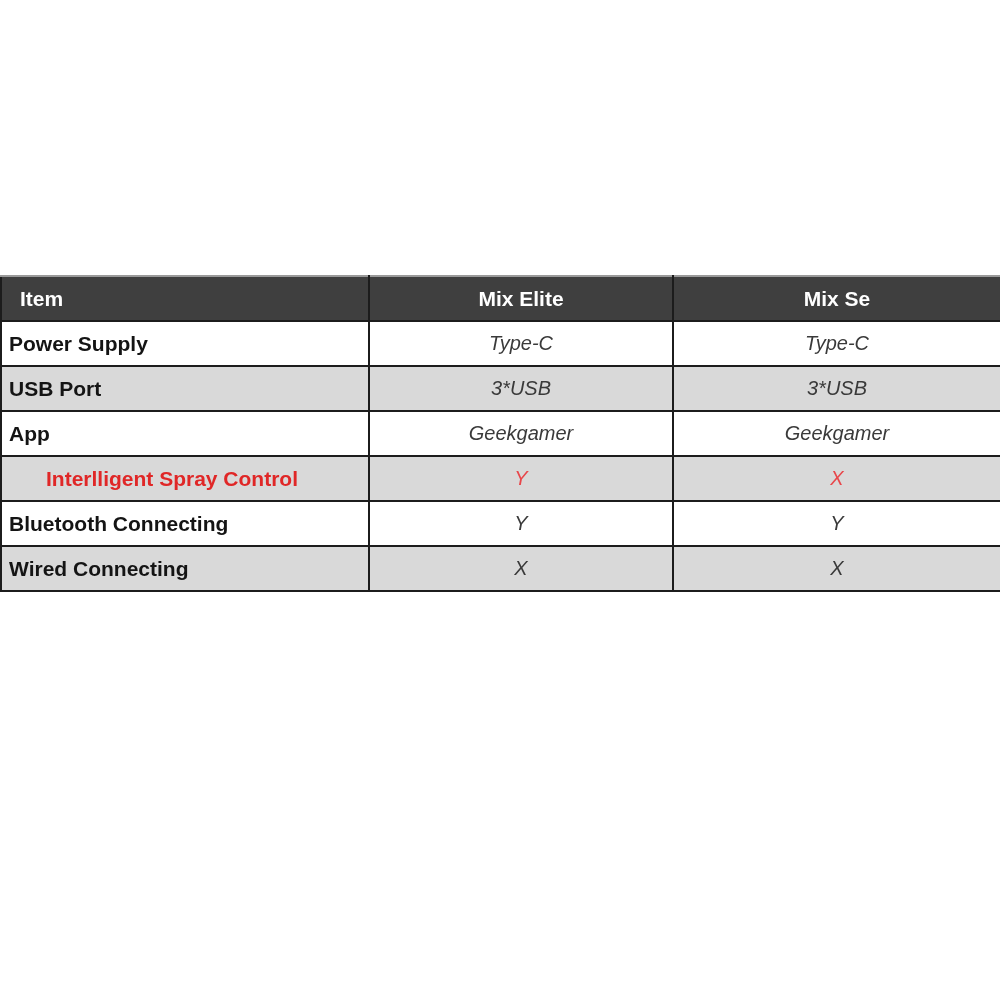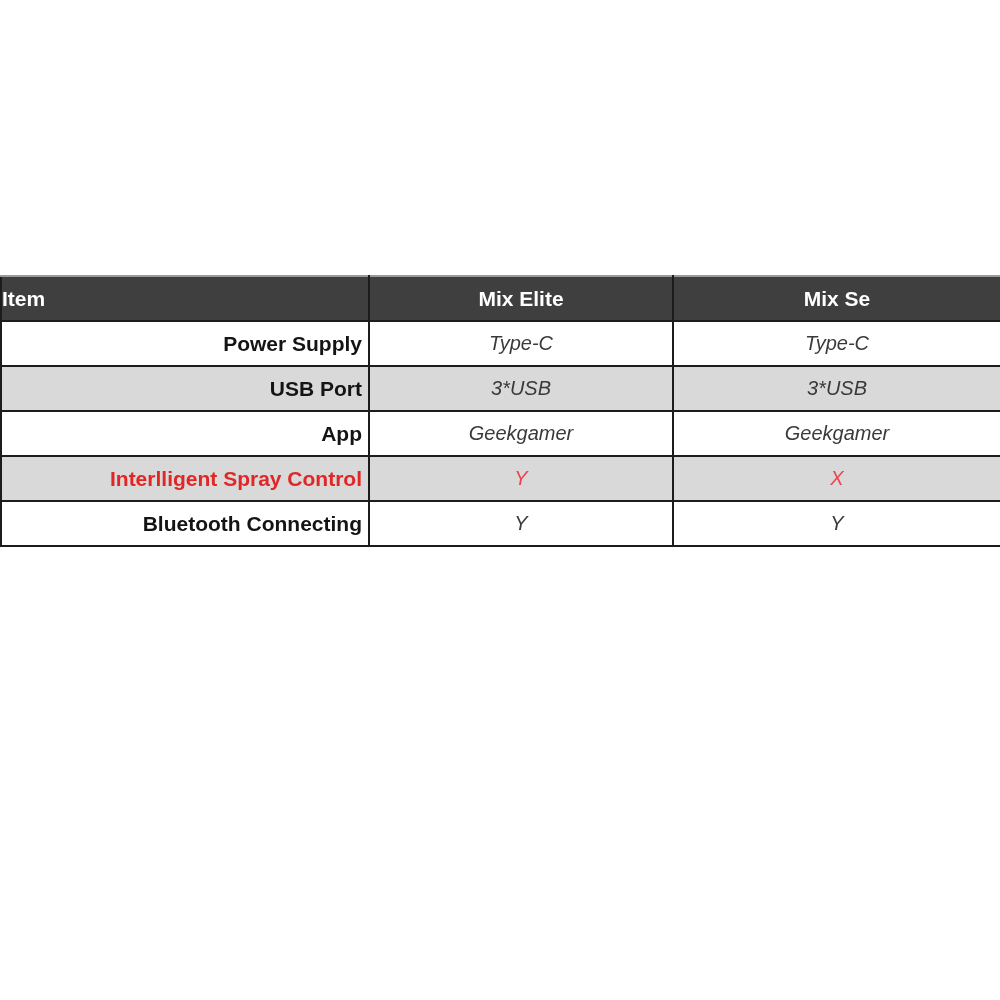--- a/index.html
+++ b/index.html
@@ -40,34 +40,34 @@
 
   
   table.spec thead th {
     background: var(--header-bg, #3f3f3f);
     color: var(--header-text, #ffffff);
     font-size: 21px;
     font-weight: bold;
     text-align: center;
     border-top: 2px solid #9a9a9a;
   }
-  table.spec thead th.item { text-align: left; padding-left: 0; }
+  table.spec thead th.item { text-align: left; padding-left: 18px; }
 
   
   table.spec tbody tr:nth-child(even) td {
     background: var(--row-alt-bg, #d9d9d9);
   }
   table.spec tbody tr:nth-child(odd) td {
     background: #ffffff;
   }
   table.spec td.item {
     font-weight: bold;
     font-size: 21px;
     color: var(--item-text, #141414);
-    text-align: right;
+    text-align: left;
     padding-left: 7px;
     white-space: pre-wrap;
   }
   table.spec td.val {
     font-size: 20px;
     color: var(--value-text, #3a3a3a);
     text-align: center;
     font-weight: normal;
     font-style: italic;
   }
@@ -111,15 +111,20 @@
         <tr class="accent">
           <td class="item">Interlligent Spray Control</td>
           <td class="val">Y</td>
           <td class="val">X</td>
         </tr>
         <tr>
           <td class="item">Bluetooth Connecting</td>
           <td class="val">Y</td>
           <td class="val">Y</td>
         </tr>
+        <tr>
+          <td class="item">Wired Connecting</td>
+          <td class="val">X</td>
+          <td class="val">X</td>
+        </tr>
       </tbody>
   </table>
 </div>
 
 </body></html>

